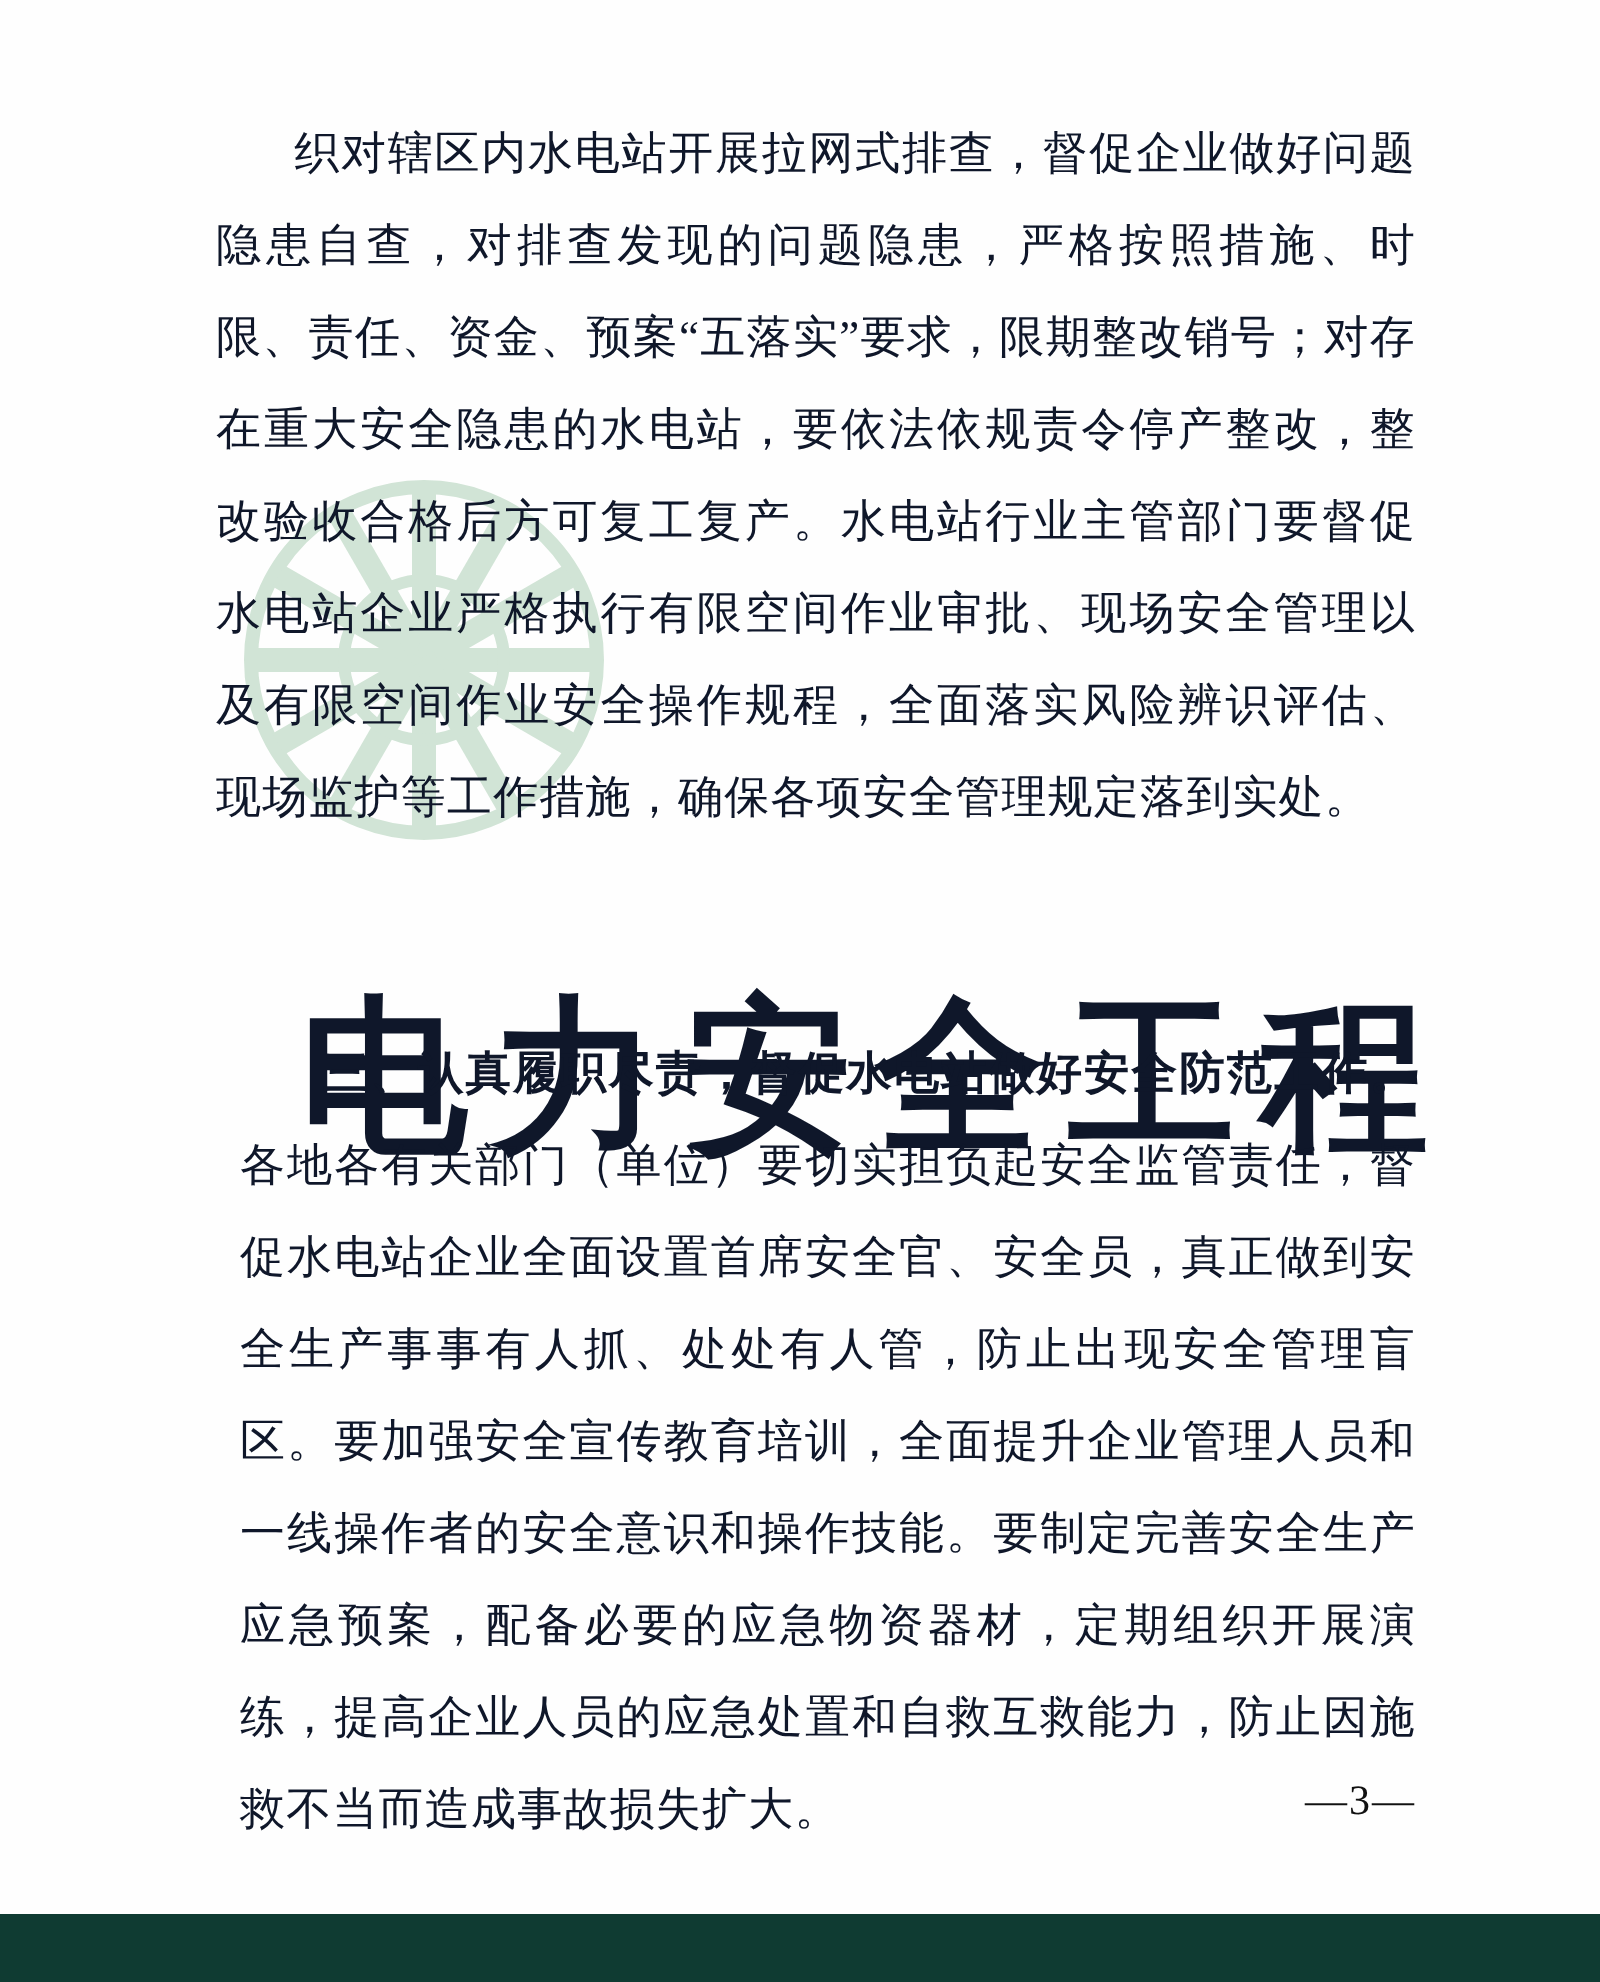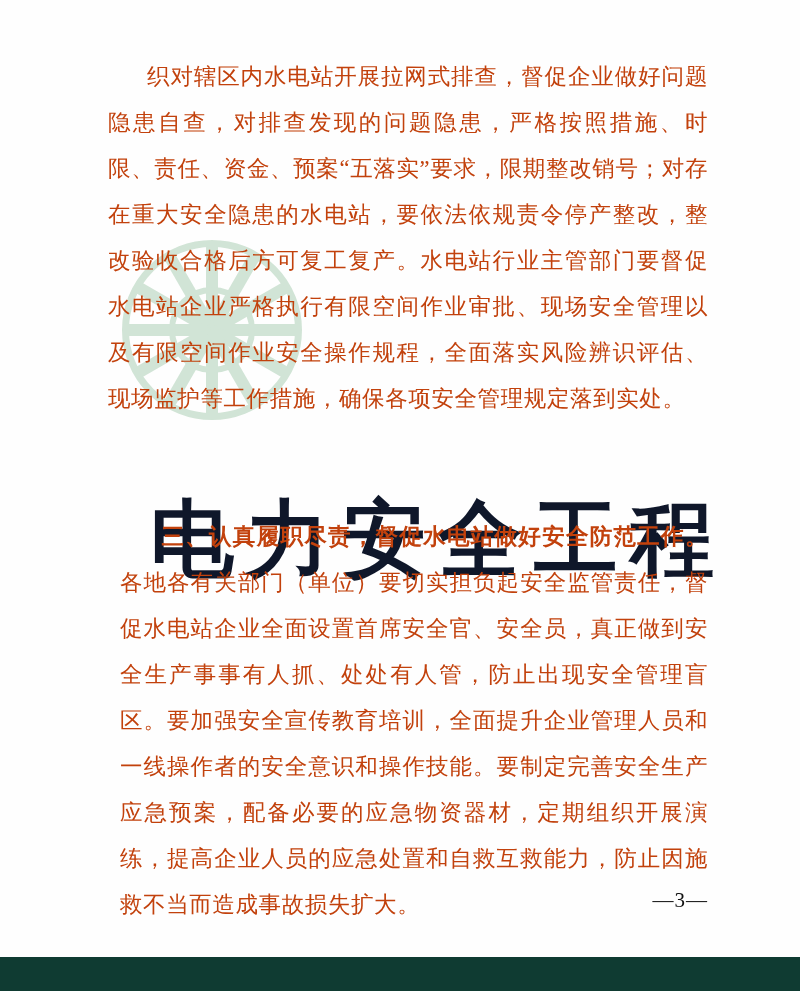--- a/index.html
+++ b/index.html
@@ -81,21 +81,21 @@
   }
 
   #content {
     position: relative;
     z-index: 2;
   }
   p.para {
     margin: 0;
     font-size: 22.5px;
     line-height: 46px;
-    color: #c2410c;
+    color: #0f172a;
     text-align: justify;
     text-justify: inter-ideograph;
     letter-spacing: 0.6px;
     white-space: pre-wrap;
   }
   p.indent {
     text-indent: 46px;
     margin-left: 12px;
   }
   .section-head {

